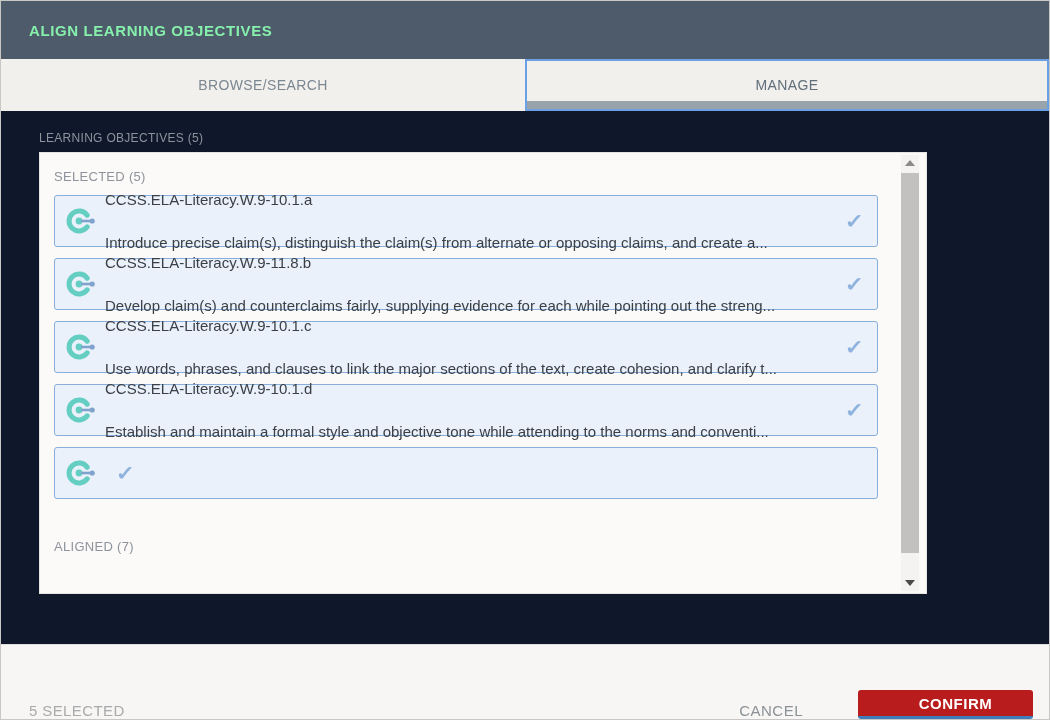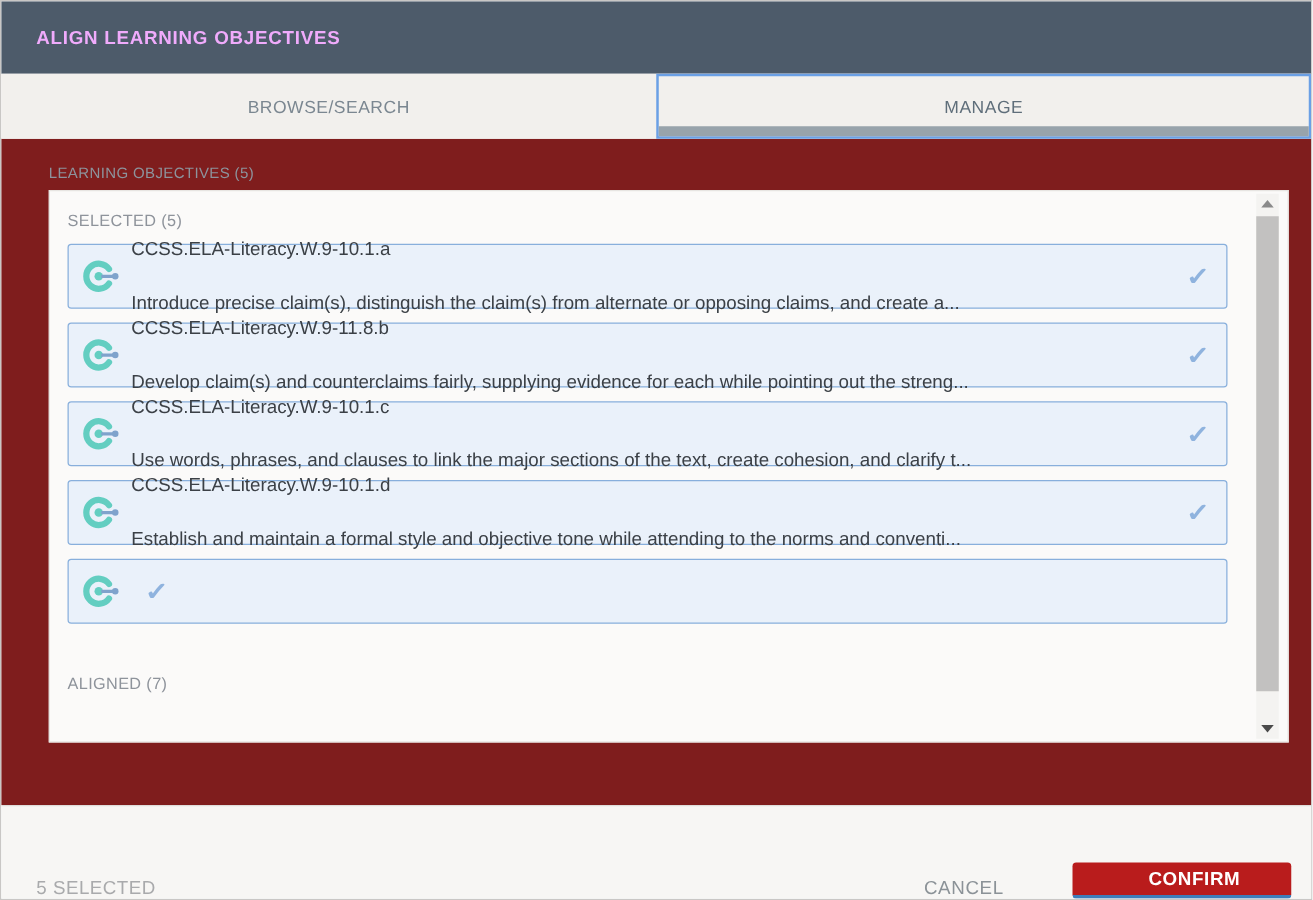--- a/index.html
+++ b/index.html
@@ -16,21 +16,21 @@
     overflow: hidden;
   }
   
   .header {
     height: 58px; flex: 0 0 58px;
     background: #4d5b6a;
     display: flex; align-items: center;
     padding-left: 28px;
   }
   .header .title {
-    color: #f0abfc; font-size: 15px; font-weight: bold;
+    color: #86efac; font-size: 15px; font-weight: bold;
     letter-spacing: 0.6px;
   }
   
   .tabs { height: 52px; flex: 0 0 52px; display: flex; }
   .tab {
     flex: 1 1 50%;
     background: #f2f0ed;
     display: flex; align-items: center; justify-content: center;
     cursor: pointer; position: relative;
   }
@@ -41,30 +41,30 @@
     border: 2px solid #6ba0e5;
   }
   .tab.active .tab-label { color: #5f6e7a; }
   .tab.active .tab-underline {
     position: absolute; left: 0; right: 0; bottom: 0;
     height: 8px; background: #98a3ab;
   }
   
   .content {
     flex: 1 1 auto;
-    background: #7f1d1d;
+    background: #0f172a;
     padding: 20px 52px 0 38px;
   }
   .section-label {
     font-size: 12px; color: #8d939c; letter-spacing: 0.3px;
     margin-bottom: 7px;
   }
   .panel {
     position: relative;
-    width: 992px; height: 442px;
+    width: 888px; height: 442px;
     border: 1px solid #e7e5e2;
     background: #fbfaf9;
     overflow: hidden;
   }
   .panel-inner {
     padding: 16px 48px 0 14px;
   }
   .group-label {
     font-size: 13px; color: #8e939b; letter-spacing: 0.3px;
     margin-bottom: 11px;

